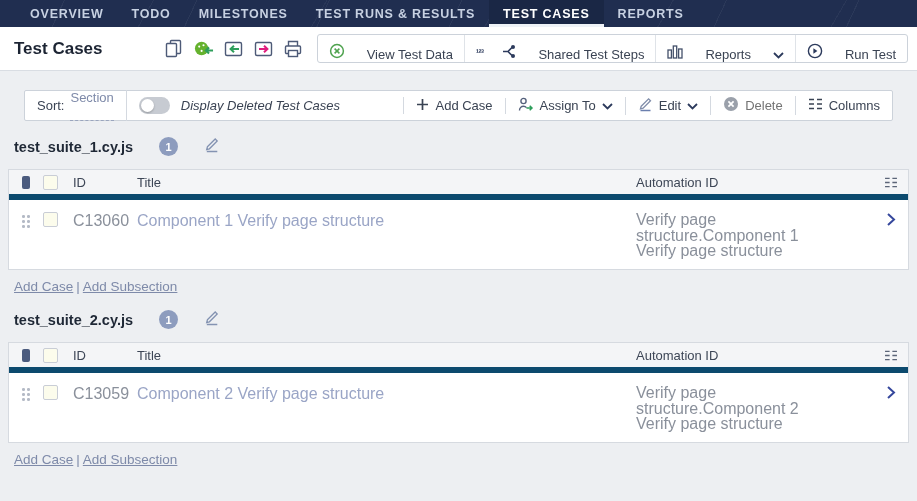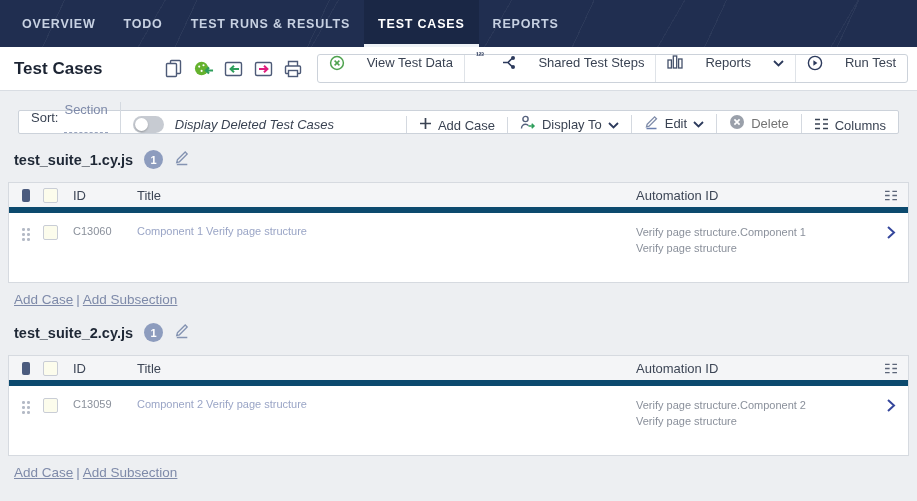--- a/index.html
+++ b/index.html
@@ -4,25 +4,25 @@
 <style>
   * { box-sizing: border-box; margin: 0; padding: 0; }
   body {
     width: 917px; height: 501px; overflow: hidden;
     background: #edeff2;
     font-family: "Liberation Sans", sans-serif;
     -webkit-font-smoothing: antialiased;
   }
   
   .navbar {
-    height: 47px; background: #202e50;
+    height: 27px; background: #202e50;
     background-image:
       repeating-linear-gradient(115deg, transparent 0 58px, rgba(255,255,255,0.05) 58px 59px, transparent 59px 120px),
       repeating-linear-gradient(-60deg, transparent 0 74px, rgba(255,255,255,0.045) 74px 75px, transparent 75px 150px);
-    display: flex; align-items: stretch; padding-left: 8px;
+    display: flex; align-items: stretch; padding-left: 16px;
   }
   .nav-tab {
     display: flex; align-items: center; padding: 0 14px;
     color: #c7d1e2; font-size: 12.5px; font-weight: 700; letter-spacing: .8px;
     cursor: pointer; white-space: nowrap;
   }
   .nav-tab.active { background: #1a2745; color: #ffffff; box-shadow: inset 0 -3px 0 #eef2f7; }
 
   
   .pageheader {
@@ -31,55 +31,55 @@
   }
   .page-title { font-size: 17px; font-weight: 700; color: #1c2433; white-space: nowrap; }
   .spacer { flex: 1; }
   .hicons { display: flex; align-items: center; gap: 9px; margin-right: 13px; }
   .hicon { width: 21px; height: 21px; display: flex; align-items: center; justify-content: center; cursor: pointer; }
   .btn-group {
     display: flex; align-items: stretch; border: 1px solid #ccd2da; border-radius: 3px;
     background: #fff; height: 29px;
   }
   .gbtn {
-    display: flex; align-items: flex-start; gap: 22px; padding: 0 11px;
+    display: flex; align-items: flex-end; gap: 22px; padding: 0 11px;
     font-size: 13px; color: #3a4353; cursor: pointer; border-left: 1px solid #dfe3e8; white-space: nowrap;
   }
   .gbtn:first-child { border-left: none; }
   .sup123 { font-size: 9px; font-weight: 700; color: #2c3a5c; letter-spacing: -0.5px; margin-right: -4px; position: relative; top: -4px; }
 
   
   .filterbar {
-    margin: 19px 18px 0; background: #fff; border: 1px solid #ccd2da; border-radius: 2px;
-    display: flex; align-items: flex-end; height: 24px;
+    margin: 19px 24px 0; background: #fff; border: 1px solid #ccd2da; border-radius: 2px;
+    display: flex; align-items: center; height: 31px;
   }
   .fseg {
     display: flex; align-items: center; gap: 6px; padding: 0 12px;
     font-size: 13px; color: #3a4353; border-right: 1px solid #d4d9e0; white-space: nowrap; cursor: pointer;
   }
   .fseg:last-child { border-right: none; }
   .fseg.grow { flex: 1; cursor: default; font-style: italic; }
   .dashed-link { color: #7e8aa9; text-decoration: none; border-bottom: 1px dashed #9aa5be; padding-bottom: 15px; cursor: pointer; }
   .fseg.disabled { color: #737373; cursor: default; }
   .toggle { width: 31px; height: 17px; border-radius: 9px; background: #c7cbd2; position: relative; cursor: pointer; flex: none; }
   .toggle .knob { position: absolute; left: 2px; top: 2px; width: 13px; height: 13px; border-radius: 50%; background: #fff; box-shadow: 0 1px 2px rgba(0,0,0,.25); }
 
   
-  .section-head { display: flex; align-items: center; gap: 11px; margin: 15px 8px 12px 14px; }
+  .section-head { display: flex; align-items: center; gap: 26px; margin: 15px 8px 12px 14px; }
   .section-title { font-size: 14.5px; font-weight: 700; color: #1f2836; }
   .badge {
     width: 19px; height: 19px; border-radius: 50%; background: #8d9cbe; color: #fff;
     font-size: 11px; font-weight: 700; display: flex; align-items: center; justify-content: center;
   }
   .case-table { margin: 0 8px; background: #fff; border: 1px solid #d6dae0; }
   .thead {
     display: flex; align-items: center; height: 30px; background: #f4f5f7;
     border-bottom: 6px solid #0c4a6e; font-size: 13px; color: #3d4656;
   }
-  .trow { display: flex; align-items: flex-start; height: 69px; font-size: 11px; padding-top: 12px; }
+  .trow { display: flex; align-items: flex-start; height: 69px; font-size: 16px; padding-top: 12px; }
   .col-drag { width: 34px; display: flex; justify-content: center; flex: none; }
   .col-check { width: 30px; flex: none; display: flex; }
   .col-id { width: 64px; flex: none; color: #3d4656; }
   .trow .col-id { color: #8a909b; }
   .col-title { flex: 1; }
   .col-auto { width: 238px; flex: none; }
   .col-auto .wrap { width: 170px; color: #8a909b; line-height: 15.5px; }
   .col-chev { width: 34px; flex: none; display: flex; justify-content: center; }
   .thead .col-drag, .thead .col-check, .thead .col-chev { align-items: center; }
   .select-marker { width: 8px; height: 13px; border-radius: 2px; background: #4b5b7e; }
@@ -91,20 +91,21 @@
   .footer-links a { color: #7e8aa9; text-decoration: underline; cursor: pointer; }
   .footer-links .sep { padding: 0 3px; }
   .section2 { }
 </style>
 </head>
 <body>
 
 <div class="navbar">
   <div class="nav-tab">OVERVIEW</div>
   <div class="nav-tab">TODO</div>
+  <div class="nav-tab">MILESTONES</div>
   <div class="nav-tab">TEST RUNS &amp; RESULTS</div>
   <div class="nav-tab active">TEST CASES</div>
   <div class="nav-tab">REPORTS</div>
 </div>
 
 <div class="pageheader">
   <div class="page-title">Test Cases</div>
   <div class="spacer"></div>
 
   <div class="hicons">
@@ -198,21 +199,21 @@
           <path d="M6.5 1v11M1 6.5h11" stroke="#3a4353" stroke-width="1.7"></path>
         </svg></span>
     <span>Add Case</span>
   </div>
   <div class="fseg">
     <span><svg width="16" height="15" viewBox="0 0 16 15">
           <circle cx="5.5" cy="4" r="2.6" fill="none" stroke="#55617c" stroke-width="1.4"></circle>
           <path d="M1.5 13.5c0-2.5 1.8-4.3 4-4.3 1.2 0 2.3.5 3 1.4" fill="none" stroke="#55617c" stroke-width="1.4"></path>
           <path d="M8.5 11h5.5m-2.3-2.3L14 11l-2.3 2.3" fill="none" stroke="#2e9e5b" stroke-width="1.5"></path>
         </svg></span>
-    <span>Display To</span>
+    <span>Assign To</span>
     <span><svg width="11" height="7" viewBox="0 0 11 7">
           <path d="M1 1l4.5 4.5L10 1" fill="none" stroke="#2c3a5c" stroke-width="1.8"></path>
         </svg></span>
   </div>
   <div class="fseg">
     <span><svg width="15" height="16" viewBox="0 0 15 16">
           <path d="M3.2 10.2L10.6 2.8l1.9 1.9-7.4 7.4-2.6.7z" fill="none" stroke="#7f8ca9" stroke-width="1.3"></path>
           <path d="M2.5 14.5h10" stroke="#6b7fae" stroke-width="1.5"></path>
         </svg></span>
     <span>Edit</span>

